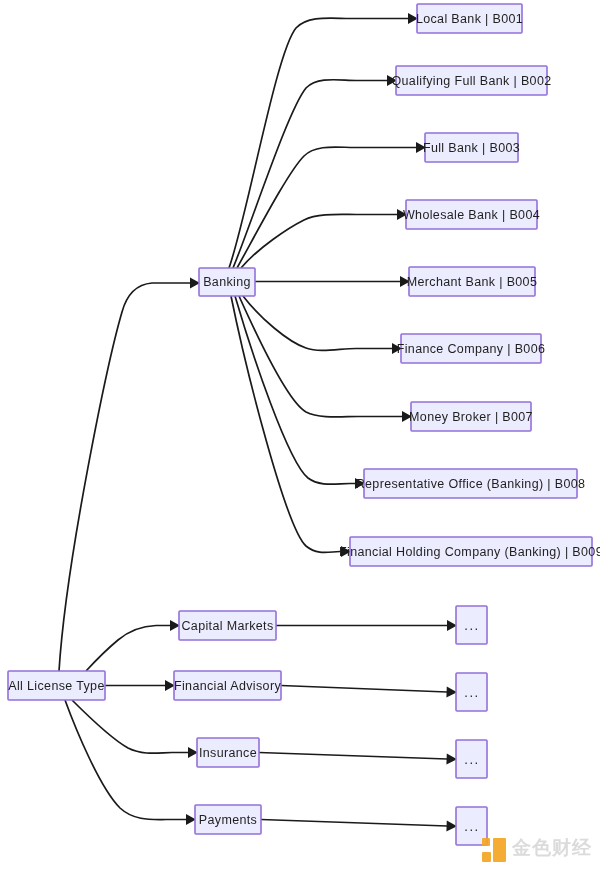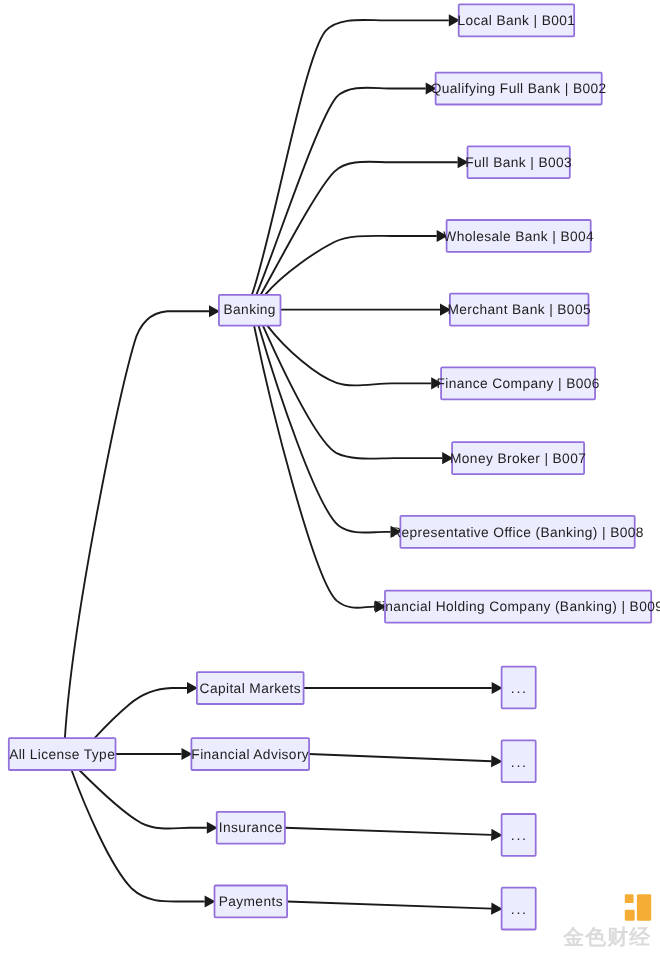--- a/index.html
+++ b/index.html
@@ -52,25 +52,24 @@
   }
   .arrow-head {
     fill: #1a1a1a;
     stroke: none;
   }
   .watermark {
     position: absolute;
     right: 8px;
     bottom: 8px;
     display: flex;
-    align-items: flex-end;
+    align-items: flex-start;
     gap: 6px;
     opacity: 0.92;
     pointer-events: none;
-    flex-direction: column;
   }
   .wm-mark {
     position: relative;
     width: 24px;
     height: 24px;
   }
   .wm-mark .sq-sm {
     position: absolute;
     left: 0; top: 0;
     width: 8px; height: 8px;

